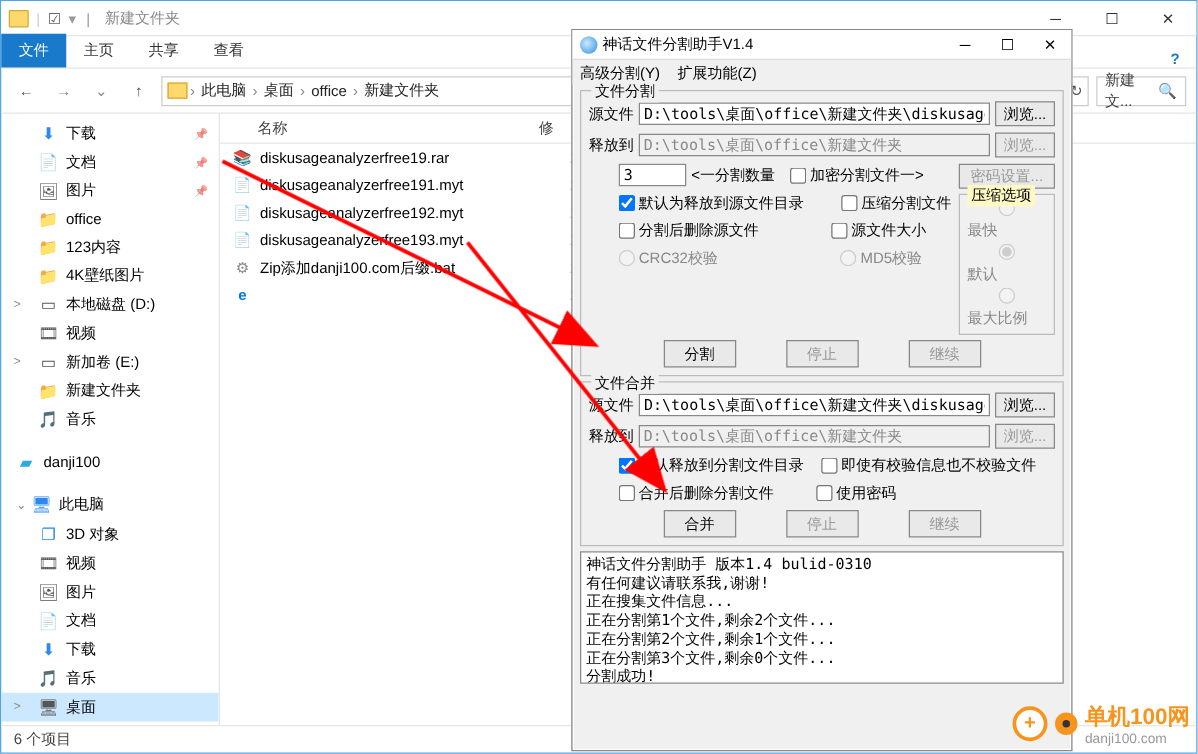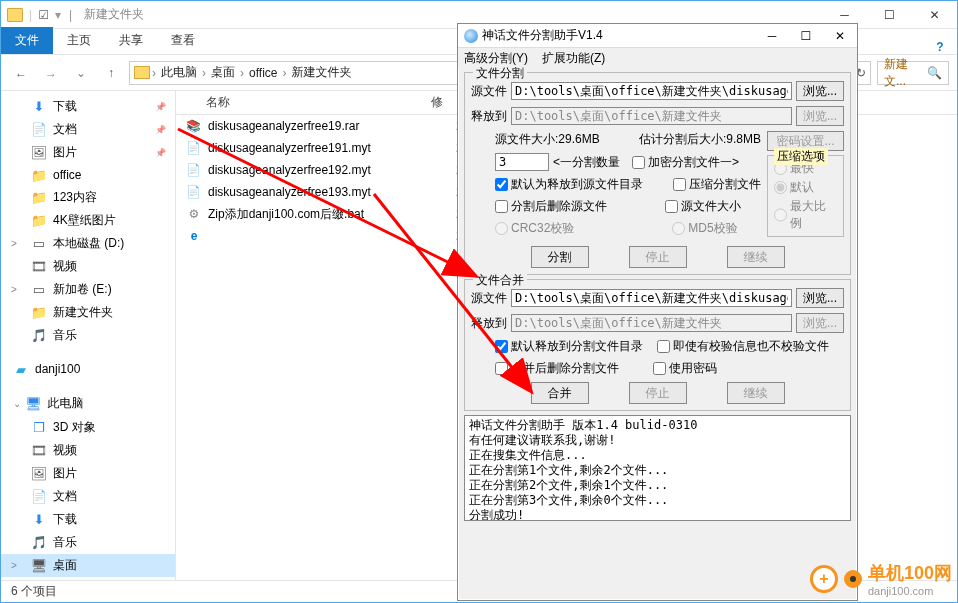--- a/index.html
+++ b/index.html
@@ -20,21 +20,21 @@
 .ribbon-tab.file { background: #1979ca; color: #fff; }
 .help-q { margin-left: auto; width: 26px; text-align: center; color: #1979ca; padding-right: 8px; }
 
 .navbar { height: 36px; display: flex; align-items: center; gap: 6px; padding: 0 8px; border-bottom: 1px solid #e5e5e5; }
 .navbtn { width: 24px; height: 24px; display: flex; align-items: center; justify-content: center; color: #888; }
 .navbtn.active { color: #555; }
 .addrbar { flex: 1; height: 24px; border: 1px solid #ccc; display: flex; align-items: center; padding: 0 4px; gap: 2px; }
 .addrbar .folder-ico { width: 16px; height: 13px; background: #ffd86b; border: 1px solid #d4a93a; }
 .crumb { padding: 0 3px; color: #222; }
 .crumb-sep { color: #888; }
-.searchbox { width: 72px; height: 24px; border: 1px solid #ccc; display: flex; align-items: center; padding: 0 6px; color: #a16207; gap: 4px; }
+.searchbox { width: 72px; height: 24px; border: 1px solid #ccc; display: flex; align-items: center; padding: 0 6px; color: #404040; gap: 4px; }
 
 .body { display: flex; height: calc(100% - 28px - 26px - 36px - 22px); }
 .sidebar { width: 175px; border-right: 1px solid #e5e5e5; overflow-y: auto; padding: 4px 0; }
 .side-item { display: flex; align-items: center; gap: 6px; padding: 3px 0 3px 30px; position: relative; }
 .side-item.pinned::after { content: "📌"; position: absolute; right: 8px; font-size: 9px; opacity: .6; }
 .side-item.sel { background: #cce8ff; }
 .ico { width: 16px; height: 16px; display: inline-flex; align-items: center; justify-content: center; font-size: 13px; }
 .side-header { display: flex; align-items: center; gap: 6px; padding: 4px 0 4px 12px; }
 .side-expand { position: absolute; left: 10px; color: #888; font-size: 10px; }
 
@@ -62,21 +62,21 @@
 .frow { display: flex; align-items: center; gap: 4px; margin-bottom: 5px; }
 .frow label { white-space: nowrap; }
 .txt { border: 1px solid #888; background: #fff; padding: 1px 3px; font-family: SimSun, monospace; height: 18px; }
 .txt[disabled] { background: #f0f0f0; color: #888; }
 .btn { border: 1px solid #888; background: #e9e9e9; padding: 1px 6px; height: 20px; min-width: 44px; }
 .btn[disabled] { color: #999; }
 .chk { display: flex; align-items: center; gap: 3px; }
 .chk input { width: 13px; height: 13px; }
 .radio-group { border: 1px solid #bbb; padding: 4px 6px 2px; position: relative; }
 .radio-group .legend { position: absolute; top: -8px; left: 6px; background: #fef9c3; padding: 0 3px; }
-.radio-row { display:flex; gap:3px; color:#888; margin-bottom:2px; }
+.radio-row { display:flex; gap:3px; color:#888; margin-bottom:2px;flex-direction:column; }
 .btnrow { display: flex; justify-content: center; gap: 40px; margin-top: 4px; }
 .btnrow .btn { min-width: 58px; height: 22px; }
 
 .logarea { margin: 4px 6px; border: 1px solid #888; background: #fff; height: 106px; padding: 2px 4px; font-family: SimSun, monospace; line-height: 15px; white-space: pre; overflow: hidden; }
 
 
 .arrow { position: absolute; z-index: 20; pointer-events: none; }
 
 
 .watermark { position: absolute; right: 6px; bottom: 6px; z-index: 30; display: flex; align-items: center; gap: 6px; }
@@ -314,24 +314,20 @@
       <input class="txt" style="flex: 1 1 0%;" value="D:\tools\桌面\office\新建文件夹\diskusageanal">
       <button class="btn">浏览...</button>
     </div>
     <div class="frow">
       <label>释放到</label>
       <input class="txt" style="flex: 1 1 0%;" disabled="" value="D:\tools\桌面\office\新建文件夹">
       <button class="btn" disabled="">浏览...</button>
     </div>
     <div style="display:flex;gap:6px">
       <div style="flex:1">
-        <div class="frow" style="justify-content:space-between;padding-left:24px">
-          <span>源文件大小:29.6MB</span>
-          <span>估计分割后大小:9.8MB</span>
-        </div>
         <div class="frow" style="padding-left:24px">
           <input class="txt" style="width: 54px;" value="3">
           <span>&lt;一分割数量</span>
           <label class="chk" style="margin-left:8px">
               <input type="checkbox" style="">
               <span>加密分割文件一&gt;</span>
             </label>
         </div>
         <div class="frow" style="padding-left:24px;gap:30px">
           <label class="chk">

